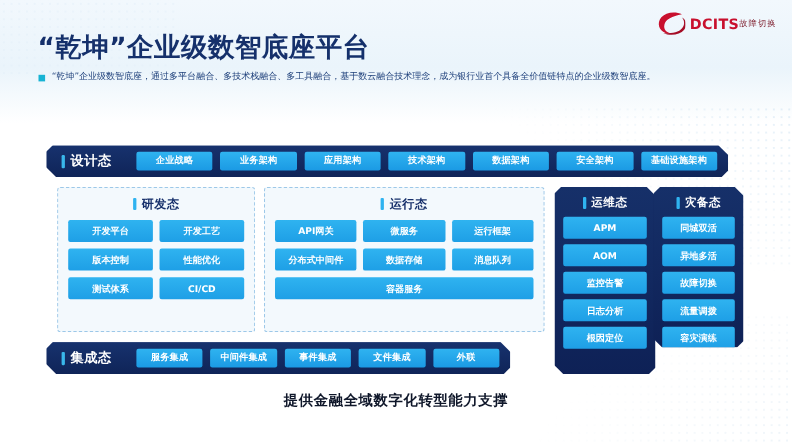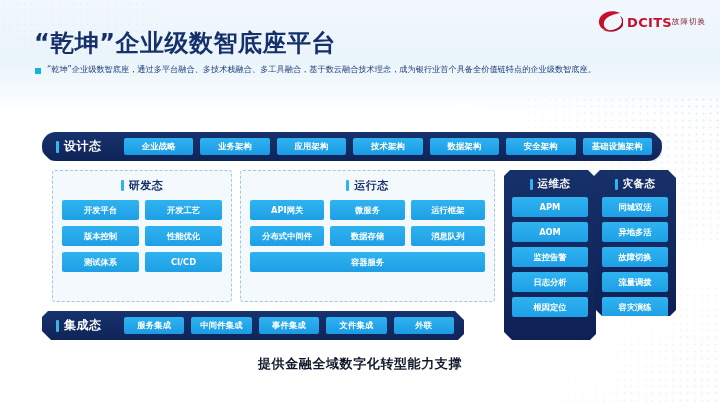--- a/index.html
+++ b/index.html
@@ -60,21 +60,21 @@
   
   .diagram{position:absolute;left:42px;top:132px;width:630px;height:208px;}
 
   
   .navy-bar{
     position:absolute;background:linear-gradient(180deg,#17326e 0%,#0f2458 100%);
     display:flex;align-items:center;
     clip-path:polygon(0 6px,6px 0,calc(100% - 9px) 0,100% 9px,100% calc(100% - 6px),calc(100% - 6px) 100%,9px 100%,0 calc(100% - 9px));
     box-shadow:0 1px 3px rgba(12,32,78,.25);
   }
-  #bar-design{left:0;top:0;width:620px;height:29px;border-radius:14px;}
+  #bar-design{left:0;top:0;width:620px;height:29px;}
   #bar-integration{left:0;top:179px;width:422px;height:29px;}
 
   .bar-label{
     display:flex;align-items:center;gap:5px;
     color:#ffffff;font-size:12px;font-weight:bold;
     padding-left:14px;width:82px;box-sizing:border-box;flex:none;letter-spacing:.5px;
   }
   .tick{width:3px;height:12px;background:#39b7ea;flex:none;border-radius:1px;}
 
   .chips{display:flex;align-items:center;gap:7px;flex:1;padding-right:10px;}

